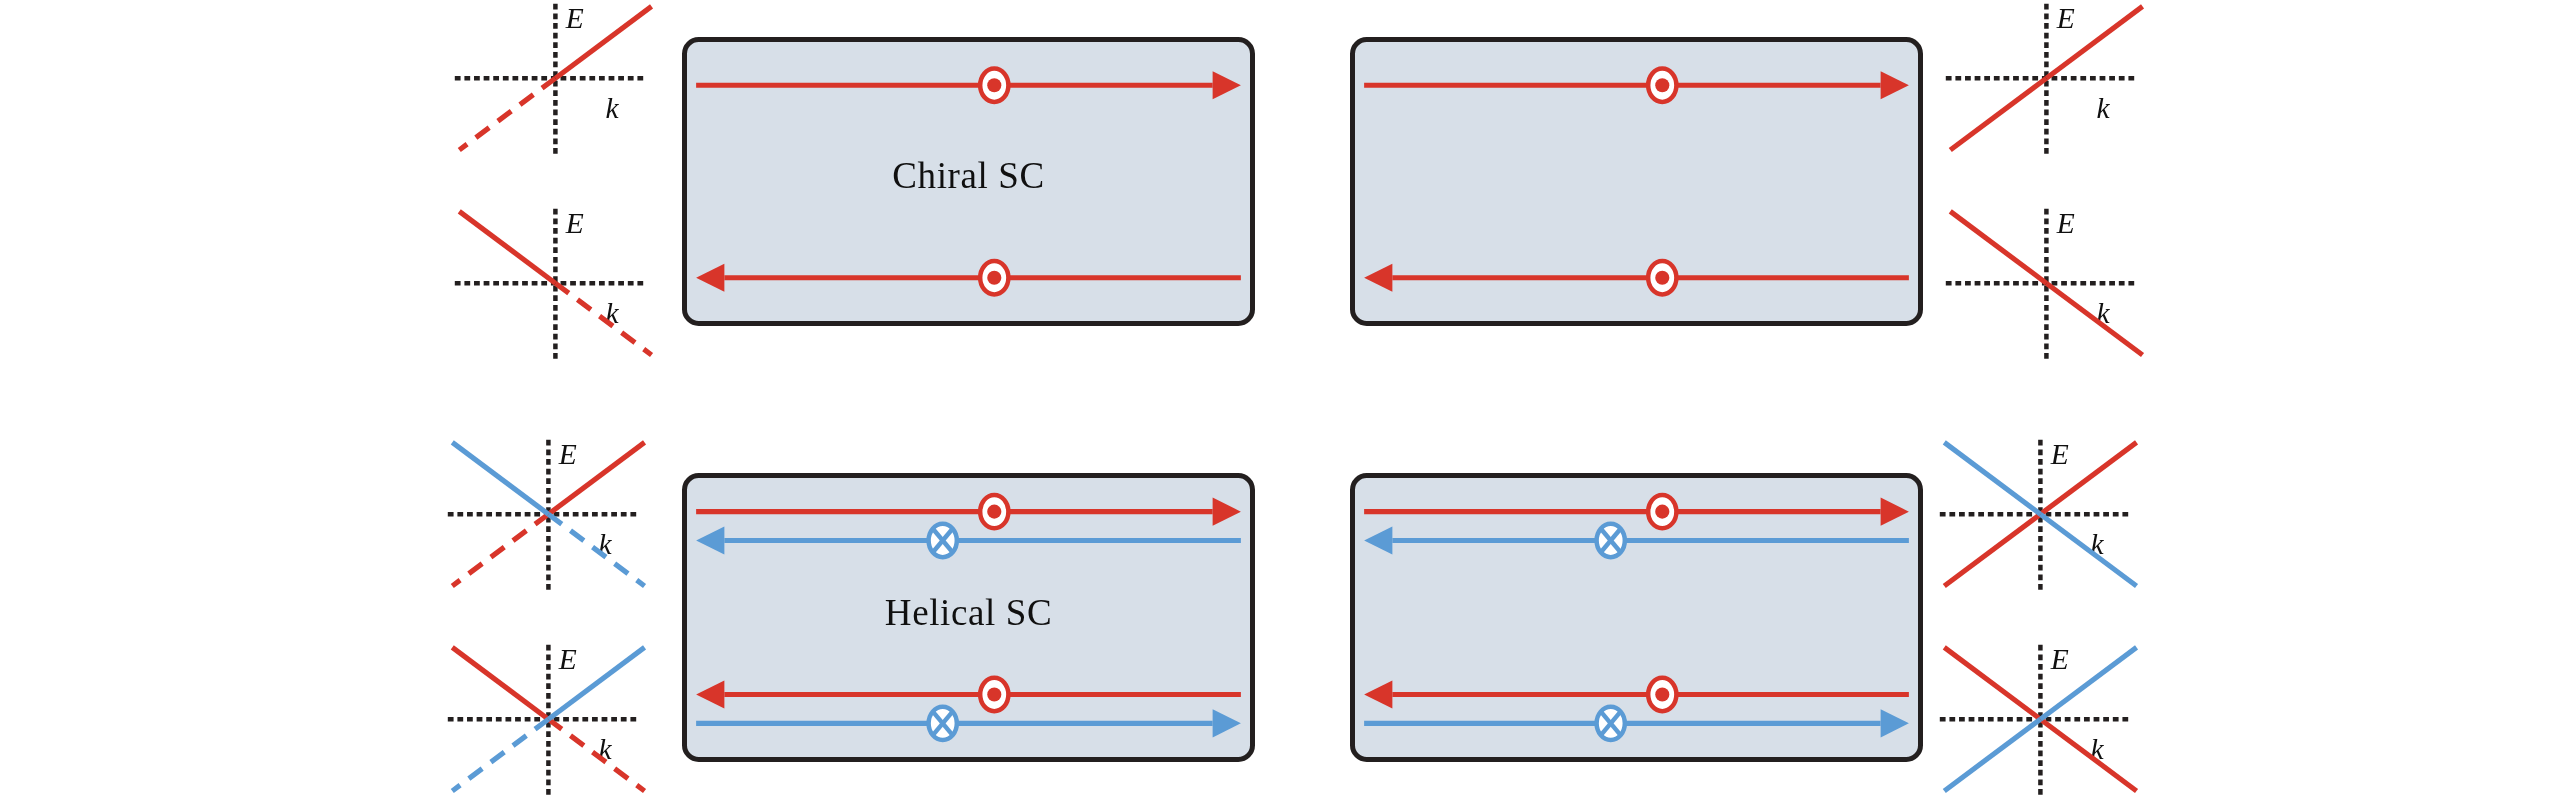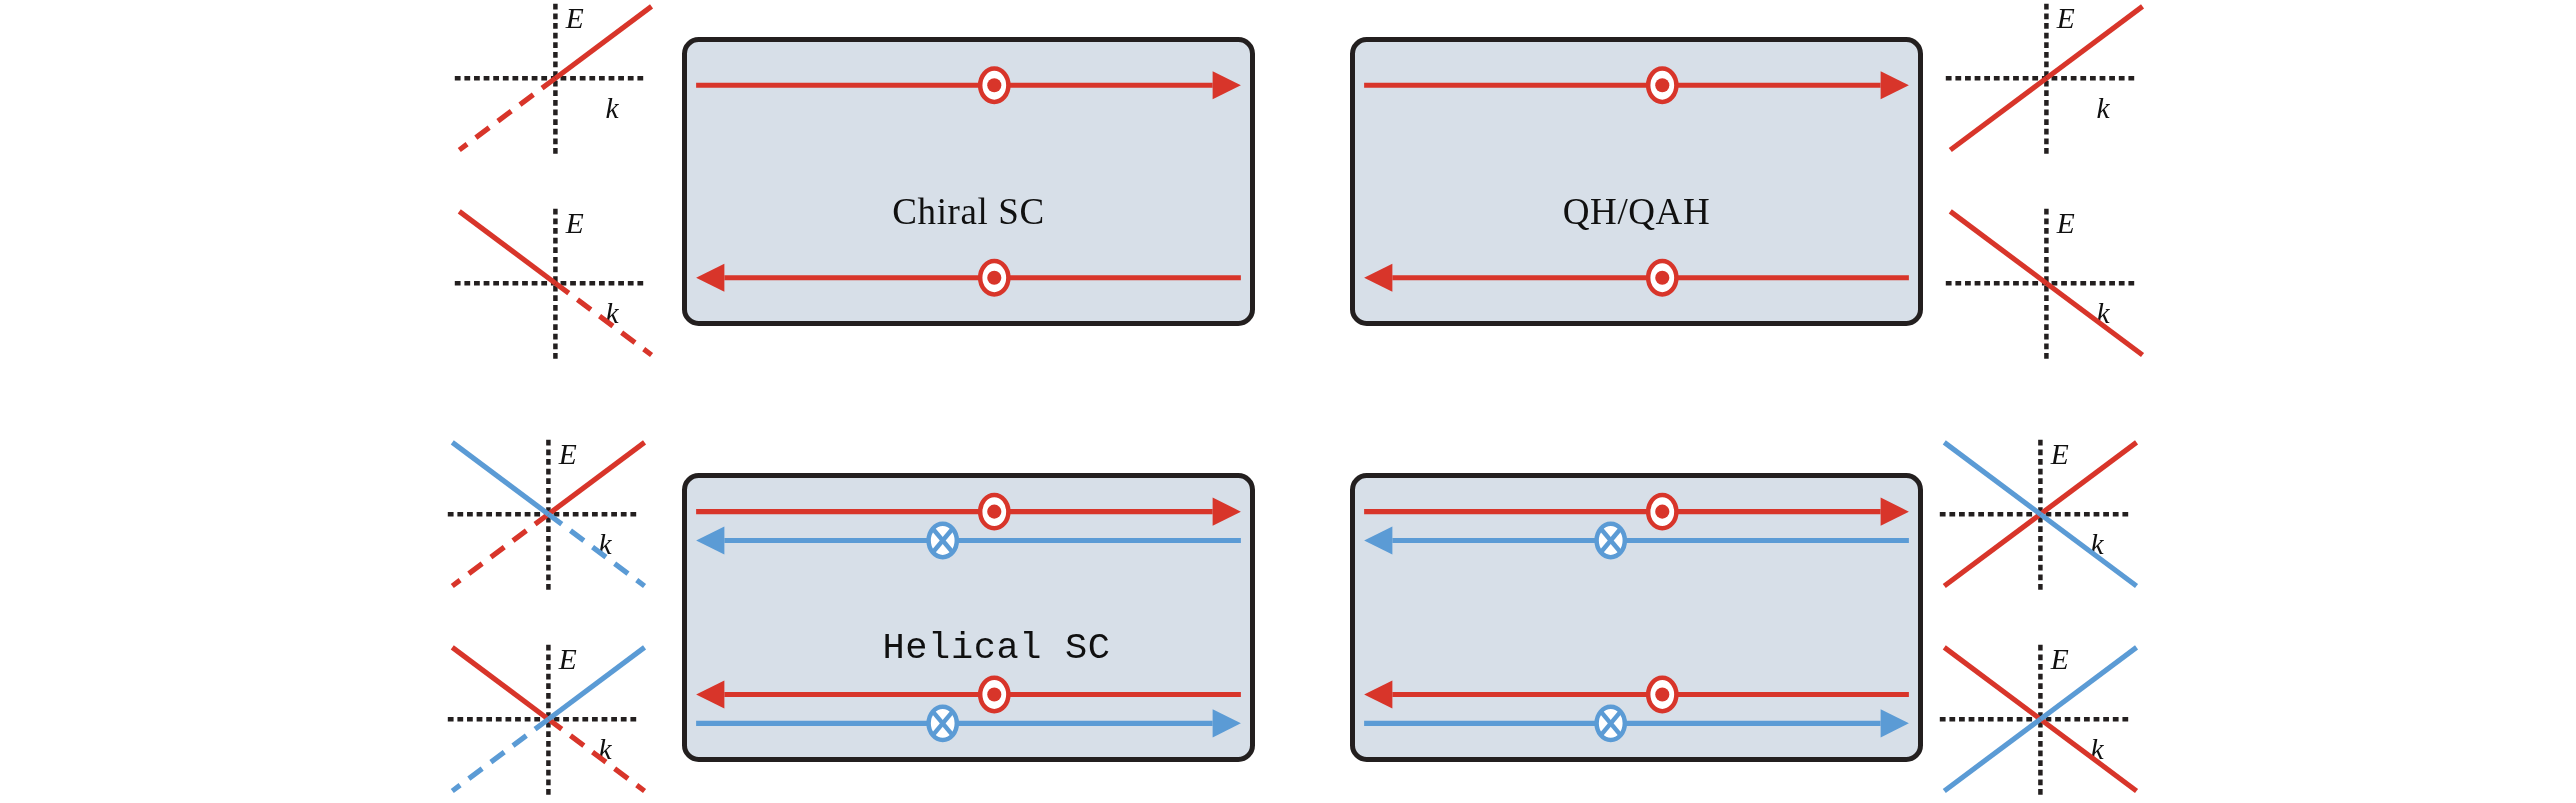--- a/index.html
+++ b/index.html
@@ -3,21 +3,21 @@
 <meta charset="utf-8">
 <style>
   html,body{margin:0;padding:0;background:#ffffff;}
   body{width:2576px;height:803px;font-family:"Liberation Serif",serif;overflow:hidden;}
   #stage{position:relative;width:2576px;height:803px;}
   .disp-col{position:absolute;width:212px;height:359px;top:6.4px;}
   .box{position:absolute;box-sizing:border-box;background:#d7dfe8;
        border:5.8px solid #231f1f;border-radius:16.7px;}
   .box-label{position:absolute;left:0;width:100%;text-align:center;
              color:#101010;font-family:"Liberation Serif",serif;
-             font-size:37px;letter-spacing:0.6px;white-space:nowrap;margin-top:36px;}
+             font-size:37px;letter-spacing:0.6px;white-space:nowrap;}
   svg{display:block;overflow:visible;}
   .plot-svg{position:absolute;left:0;top:0;}
 </style>
 </head>
 <body>
 
 <div id="stage">
     <div class="box" style="left: 682px; top: 37px; width: 573px; height: 289px;"></div>
     <div class="box-label" style="top: 154px; left: 682px; width: 573px;">Chiral SC</div>
     <svg width="573" height="289" viewBox="0 0 893 450" style="position: absolute; left: 682px; top: 37px; pointer-events: none;">
@@ -50,21 +50,20 @@
           <line x1="18" y1="122" x2="316" y2="122" stroke="#231f1f" stroke-width="7" stroke-dasharray="9 6" stroke-linecap="butt"></line>
           <line x1="175" y1="6" x2="175" y2="241" stroke="#231f1f" stroke-width="7" stroke-dasharray="9 6" stroke-linecap="butt"></line>
           <text x="191" y="44" font-family="Liberation Serif, serif" font-size="46" font-style="italic" fill="#101010">E</text>
           <text x="253" y="184" font-family="Liberation Serif, serif" font-size="46" font-style="italic" fill="#101010">k</text>
           <line x1="175" y1="122" x2="325" y2="234" stroke="#d8352a" stroke-width="8" stroke-linecap="butt" stroke-dasharray="26 17"></line>
           <line x1="175" y1="122" x2="25" y2="10" stroke="#d8352a" stroke-width="8" stroke-linecap="butt"></line>
         </svg>
       </div>
     </div>
     <div class="box" style="left: 1350px; top: 37px; width: 573px; height: 289px;"></div>
-    <div class="box-label" style="top: 154px; left: 1350px; width: 573px;">QH/QAH</div>
     <svg width="573" height="289" viewBox="0 0 893 450" style="position: absolute; left: 1350px; top: 37px; pointer-events: none;">
       <line x1="22" y1="75" x2="827" y2="75" stroke="#d8352a" stroke-width="8" stroke-linecap="butt"></line>
       <polygon points="871,75 827,53 827,97" fill="#d8352a"></polygon>
       <g>
         <ellipse cx="486.68500000000006" cy="75" rx="22" ry="26" fill="#ffffff" stroke="#d8352a" stroke-width="7"></ellipse>
         <circle cx="486.68500000000006" cy="75" r="11" fill="#d8352a"></circle>
       </g>
       <line x1="871" y1="375" x2="66" y2="375" stroke="#d8352a" stroke-width="8" stroke-linecap="butt"></line>
       <polygon points="22,375 66,353 66,397" fill="#d8352a"></polygon>
       <g>
@@ -88,21 +87,21 @@
           <line x1="18" y1="122" x2="316" y2="122" stroke="#231f1f" stroke-width="7" stroke-dasharray="9 6" stroke-linecap="butt"></line>
           <line x1="175" y1="6" x2="175" y2="241" stroke="#231f1f" stroke-width="7" stroke-dasharray="9 6" stroke-linecap="butt"></line>
           <text x="191" y="44" font-family="Liberation Serif, serif" font-size="46" font-style="italic" fill="#101010">E</text>
           <text x="253" y="184" font-family="Liberation Serif, serif" font-size="46" font-style="italic" fill="#101010">k</text>
           <line x1="175" y1="122" x2="325" y2="234" stroke="#d8352a" stroke-width="8" stroke-linecap="butt"></line>
           <line x1="175" y1="122" x2="25" y2="10" stroke="#d8352a" stroke-width="8" stroke-linecap="butt"></line>
         </svg>
       </div>
     </div>
     <div class="box" style="left: 682px; top: 473px; width: 573px; height: 289px;"></div>
-    <div class="box-label" style="top: 591px; left: 710px; width: 573px; font-family: Liberation Mono, monospace;">Helical SC</div>
+    <div class="box-label" style="top: 591px; left: 682px; width: 573px;">Helical SC</div>
     <svg width="573" height="289" viewBox="0 0 893 450" style="position: absolute; left: 682px; top: 473px; pointer-events: none;">
       <line x1="22" y1="60" x2="827" y2="60" stroke="#d8352a" stroke-width="8" stroke-linecap="butt"></line>
       <polygon points="871,60 827,38 827,82" fill="#d8352a"></polygon>
       <g>
         <ellipse cx="486.68500000000006" cy="60" rx="22" ry="26" fill="#ffffff" stroke="#d8352a" stroke-width="7"></ellipse>
         <circle cx="486.68500000000006" cy="60" r="11" fill="#d8352a"></circle>
       </g>
       <line x1="871" y1="105" x2="66" y2="105" stroke="#5b9bd5" stroke-width="8" stroke-linecap="butt"></line>
       <polygon points="22,105 66,83 66,127" fill="#5b9bd5"></polygon>
       <g>

